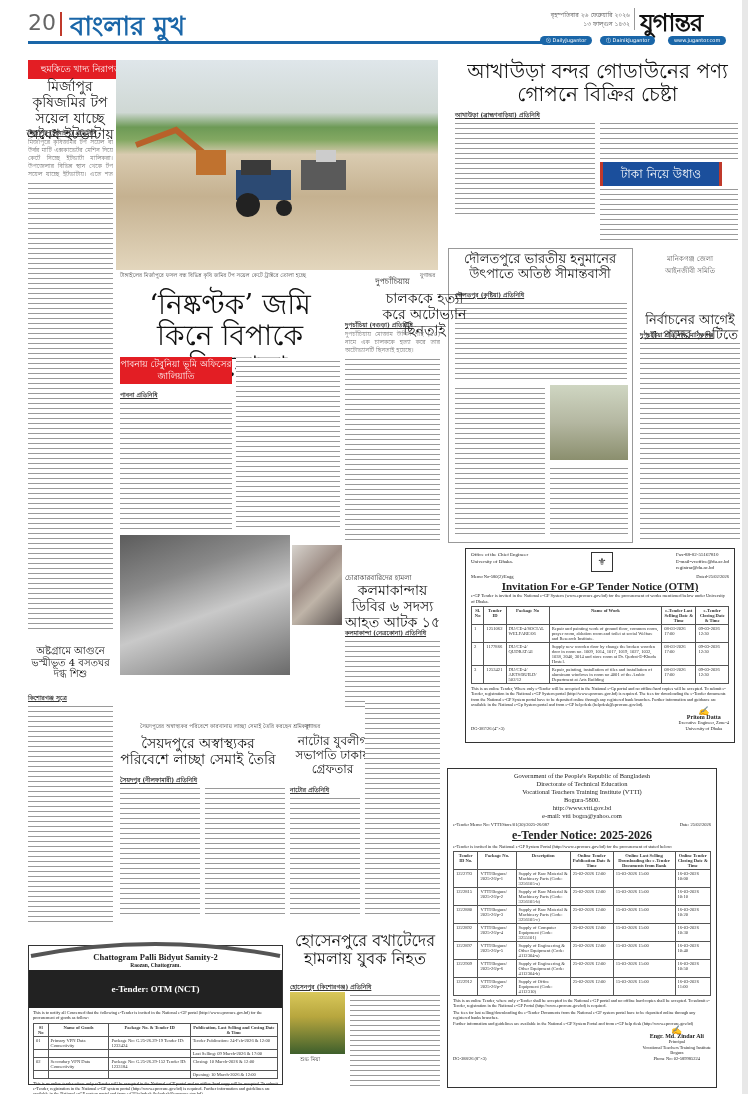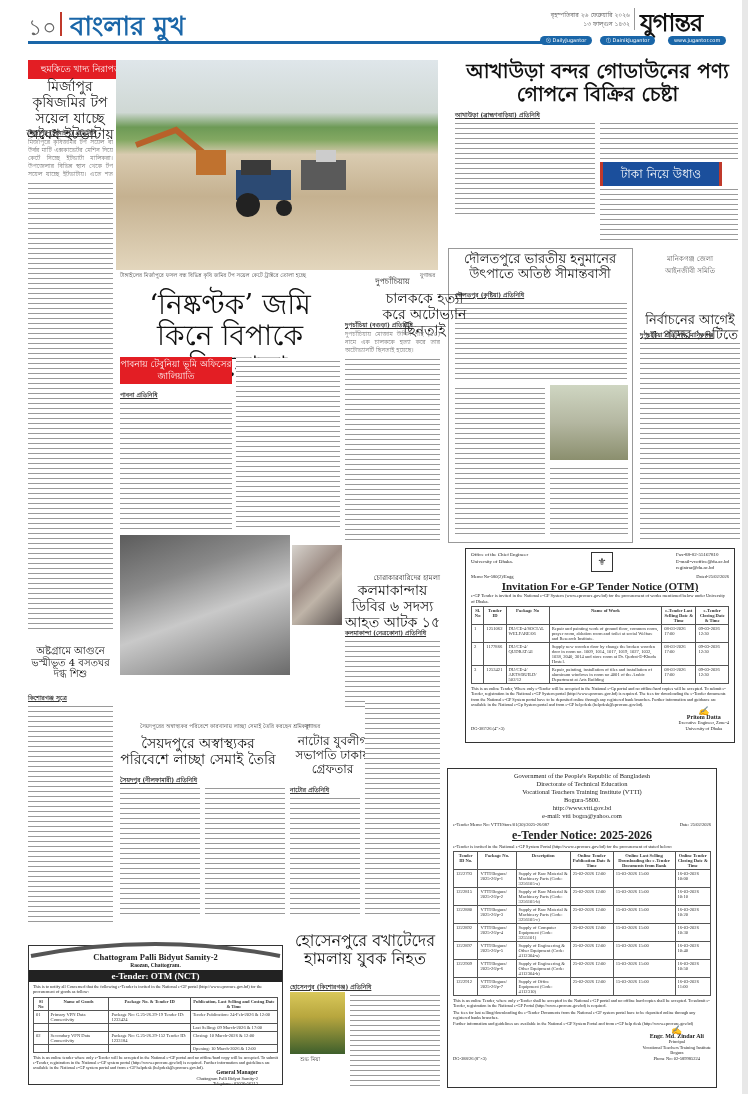--- a/index.html
+++ b/index.html
@@ -33,21 +33,21 @@
   .ad-box { border: 1px solid #333; background: #fff; }
   .ad-text { font-family: "Liberation Serif", serif; color: #222; }
   table.adt { border-collapse: collapse; width: 100%; font-family: "Liberation Serif", serif; font-size: 4.6px; color: #333; }
   table.adt th, table.adt td { border: 0.6px solid #555; padding: 1px 2px; vertical-align: top; }
   table.adt th { font-weight: bold; text-align: center; }
   .blue-tag { background: #1b4f9c; color: #fff; font-size: 12px; text-align: center; padding: 3px 0; border-left: 3px solid #c0392b; border-right: 3px solid #c0392b; }
 </style>
 </head>
 <body>
 
-<div class="abs masthead-page">১০</div>
+<div class="abs masthead-page">20</div>
 <div class="abs masthead-sep"></div>
 <div class="abs masthead-title">বাংলার মুখ</div>
 <div class="abs masthead-rule"></div>
 <div class="abs date-block">
   <div>বৃহস্পতিবার ২৬ ফেব্রুয়ারি ২০২৬</div>
   <div>১৩ ফাল্গুন ১৪৩২</div>
 </div>
 <div class="abs date-sep"></div>
 <div class="abs logo">যুগান্তর</div>
 <div class="abs social" style="left:540px;"><span>ⓧ</span> <span>DailyJugantor</span></div>
@@ -69,21 +69,21 @@
     <circle cx="168" cy="148" r="8" fill="#222"></circle>
     <rect x="185" y="100" width="45" height="30" fill="#5a5a5a"></rect>
     <rect x="200" y="90" width="20" height="12" fill="#ccc"></rect>
     <path d="M20 85 L60 70 L90 95" stroke="#b8612a" stroke-width="6" fill="none"></path>
     <rect x="80" y="90" width="30" height="25" fill="#c0722f"></rect>
   </svg>
 </div>
 <div class="abs caption" style="left:120px;top:272px;width:290px;">টাঙ্গাইলের মির্জাপুরে ফসল বন্ধ বিভিন্ন কৃষি জমির টপ সয়েল কেটে ট্রাক্টরে তোলা হচ্ছে</div>
 <div class="abs caption" style="left:420px;top:272px;">যুগান্তর</div>
 
-<div class="abs headline" style="left:455px;top:60px;width:285px;font-size:20px;font-weight:bold;">আখাউড়া বন্দর গোডাউনের পণ্য গোপনে বিক্রির চেষ্টা</div>
+<div class="abs headline" style="left:455px;top:60px;width:285px;font-size:20px;">আখাউড়া বন্দর গোডাউনের পণ্য গোপনে বিক্রির চেষ্টা</div>
 <div class="abs byline" style="left:455px;top:110px;">আখাউড়া (ব্রাহ্মণবাড়িয়া) প্রতিনিধি</div>
 <div class="abs text-block" style="left:455px;top:120px;width:140px;height:95px;"></div>
 <div class="abs text-block" style="left:600px;top:120px;width:138px;height:40px;"></div>
 <div class="abs blue-tag" style="left:600px;top:162px;width:122px;">টাকা নিয়ে উধাও ঠিকাদার</div>
 <div class="abs text-block" style="left:600px;top:186px;width:138px;height:58px;"></div>
 
 <div class="abs" style="left:640px;top:253px;width:100px;text-align:center;font-size:7px;color:#555;">মানিকগঞ্জ জেলা</div>
 <div class="abs" style="left:640px;top:265px;width:100px;text-align:center;font-size:7px;color:#555;">আইনজীবী সমিতি</div>
 <div class="abs headline" style="left:640px;top:276px;width:100px;font-size:13px;margin-top:37px;">নির্বাচনের আগেই ১৫ পদের ১৪টিতে বিজয়ী</div>
 <div class="abs byline" style="left:640px;top:330px;">দুপচাঁচিয়া প্রতিনিধি, মানিকগঞ্জ</div>
@@ -104,21 +104,21 @@
 <div class="abs text-block" style="left:345px;top:356px;width:95px;height:185px;"></div>
 
 <div class="abs headline" style="left:120px;top:290px;width:220px;font-size:28px;line-height:1.1;">‘নিষ্কণ্টক’ জমি কিনে বিপাকে মুক্তিযোদ্ধা</div>
 <div class="abs tag-red" style="left:120px;top:357px;width:112px;font-size:9px;line-height:1.3;">পাবনায় টেবুনিয়া ভূমি অফিসের জালিয়াতি</div>
 <div class="abs byline" style="left:120px;top:390px;">পাবনা প্রতিনিধি</div>
 <div class="abs text-block" style="left:120px;top:400px;width:112px;height:130px;"></div>
 <div class="abs text-block" style="left:236px;top:358px;width:104px;height:172px;"></div>
 <div class="abs photo photo-noodle" style="left:120px;top:535px;width:170px;height:140px;"></div>
 <div class="abs photo photo-worker" style="left:292px;top:545px;width:50px;height:80px;"></div>
 
-<div class="abs" style="left:345px;top:572px;width:95px;text-align:right;font-size:7px;">চোরাকারবারিদের হামলা</div>
+<div class="abs" style="left:345px;top:572px;width:95px;text-align:left;font-size:7px;">চোরাকারবারিদের হামলা</div>
 <div class="abs headline" style="left:345px;top:582px;width:95px;font-size:14px;">কলমাকান্দায় ডিবির ৬ সদস্য আহত আটক ১৫</div>
 <div class="abs byline" style="left:345px;top:628px;">কলমাকান্দা (নেত্রকোনা) প্রতিনিধি</div>
 <div class="abs text-block" style="left:345px;top:638px;width:95px;height:70px;"></div>
 
 <div class="abs headline" style="left:28px;top:645px;width:85px;font-size:10px;">অষ্টগ্রামে আগুনে ভস্মীভূত 4 বসতঘর দগ্ধ শিশু</div>
 <div class="abs byline" style="left:28px;top:693px;">কিশোরগঞ্জ সূত্রে</div>
 <div class="abs text-block" style="left:28px;top:703px;width:85px;height:220px;"></div>
 
 <div class="abs caption" style="left:140px;top:723px;width:220px;">সৈয়দপুরের অস্বাস্থ্যকর পরিবেশে কারখানায় লাচ্ছা সেমাই তৈরি করছেন শ্রমিকরা</div>
 <div class="abs caption" style="left:305px;top:723px;">যুগান্তর</div>
@@ -311,21 +311,21 @@
 </div>
 
 <div class="abs ad-box ad-text" style="left:28px;top:945px;width:255px;height:140px;padding:0;">
   <svg width="253" height="20" style="position:absolute;top:-8px;left:0;">
     <path d="M2 18 Q126 -6 251 18" stroke="#555" stroke-width="4" fill="none"></path>
   </svg>
   <div style="text-align:center;margin-top:6px;">
     <div style="font-size:8.5px;font-weight:bold;">Chattogram Palli Bidyut Samity-2</div>
     <div style="font-size:5.5px;font-weight:bold;">Raozan, Chattogram.</div>
   </div>
-  <div style="background:#222;color:#fff;text-align:center;font-size:9px;font-weight:bold;padding:1px 0;margin-top:2px;">e-Tender: OTM (NCT)</div>
+  <div style="background:#222;color:#fff;text-align:center;font-size:9px;font-weight:bold;padding:14px 0;margin-top:2px;">e-Tender: OTM (NCT)</div>
   <div style="padding:2px 4px;">
     <div style="font-size:4.3px;line-height:5.3px;">This is to notify all Concerned that the following e-Tender is invited in the National e-GP portal (http://www.eprocure.gov.bd) for the procurement of goods as follow:</div>
     <table class="adt" style="margin-top:2px;">
       <thead>
           <tr id="pbs-head">
             <th>Sl No</th>
             <th>Name of Goods</th>
             <th>Package No. &amp; Tender ID</th>
             <th>Publication, Last Selling and Cosing Date &amp; Time</th>
           </tr>

